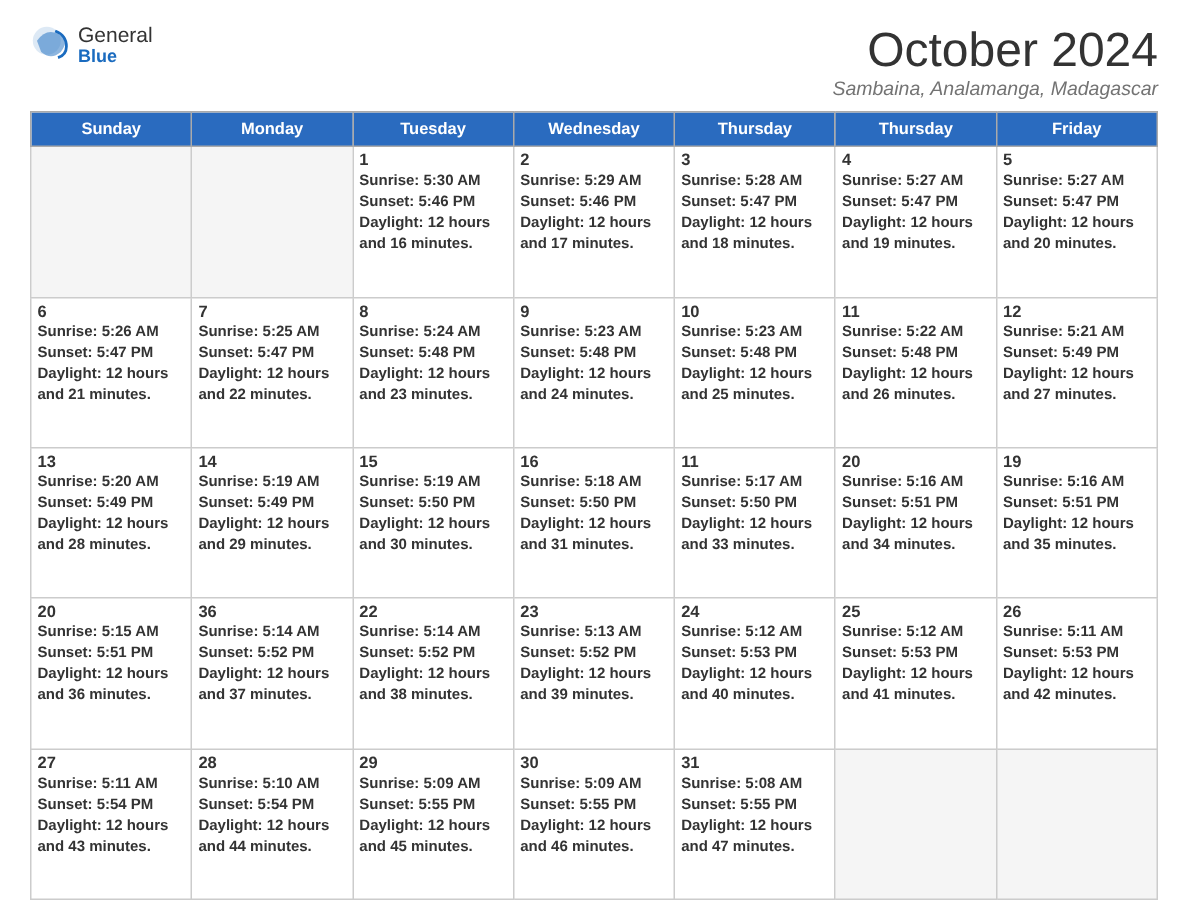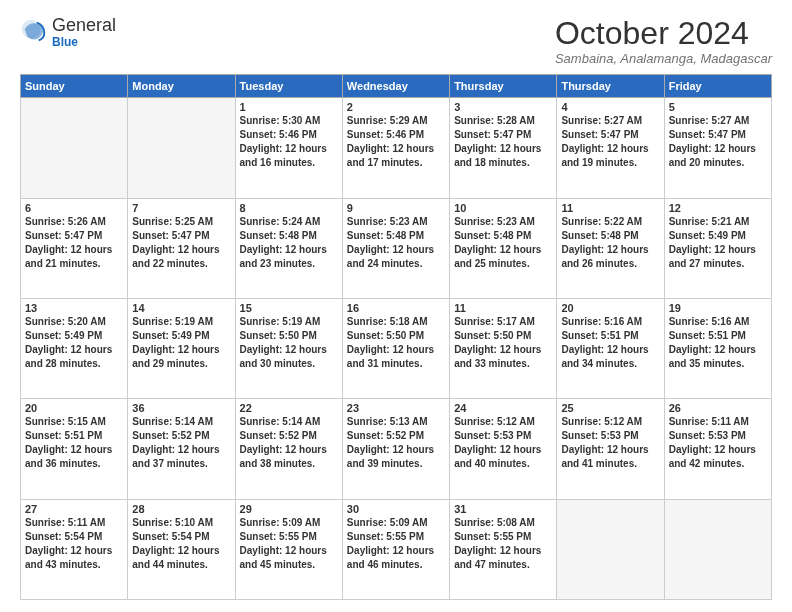--- a/index.html
+++ b/index.html
@@ -27,34 +27,35 @@
       display: flex;
       align-items: center;
       gap: 4px;
     }
     .logo-text {
       display: flex;
       flex-direction: column;
       line-height: 1.1;
     }
     .logo-general {
-      font-size: 18px;
+      font-size: 14px;
       color: #333;
       font-weight: normal;
     }
     .logo-blue {
       font-size: 12px;
       color: #1a6bbf;
       font-weight: bold;
     }
     .logo-icon {
       width: 28px;
       height: 28px;
     }
     .title-block {
+      text-align: right;
     }
     .month-title {
       font-size: 32px;
       color: #333;
       font-weight: normal;
       line-height: 1.1;
     }
     .subtitle {
       font-size: 13px;
       color: #737373;
@@ -64,22 +65,22 @@
       flex: 1;
       border-collapse: collapse;
       width: 100%;
       table-layout: fixed;
     }
     .calendar th {
       background-color: #2a6bbf;
       color: #fff;
       font-size: 11px;
       font-weight: bold;
-      padding: 5px 4px;
-      text-align: left;
+      padding: 5px 16px;
+      text-align: center;
       border: 1px solid #aaa;
     }
     .calendar td {
       border: 1px solid #ccc;
       vertical-align: top;
       padding: 3px 4px;
       font-size: 9.5px;
       color: #333;
       background: #fff;
     }

